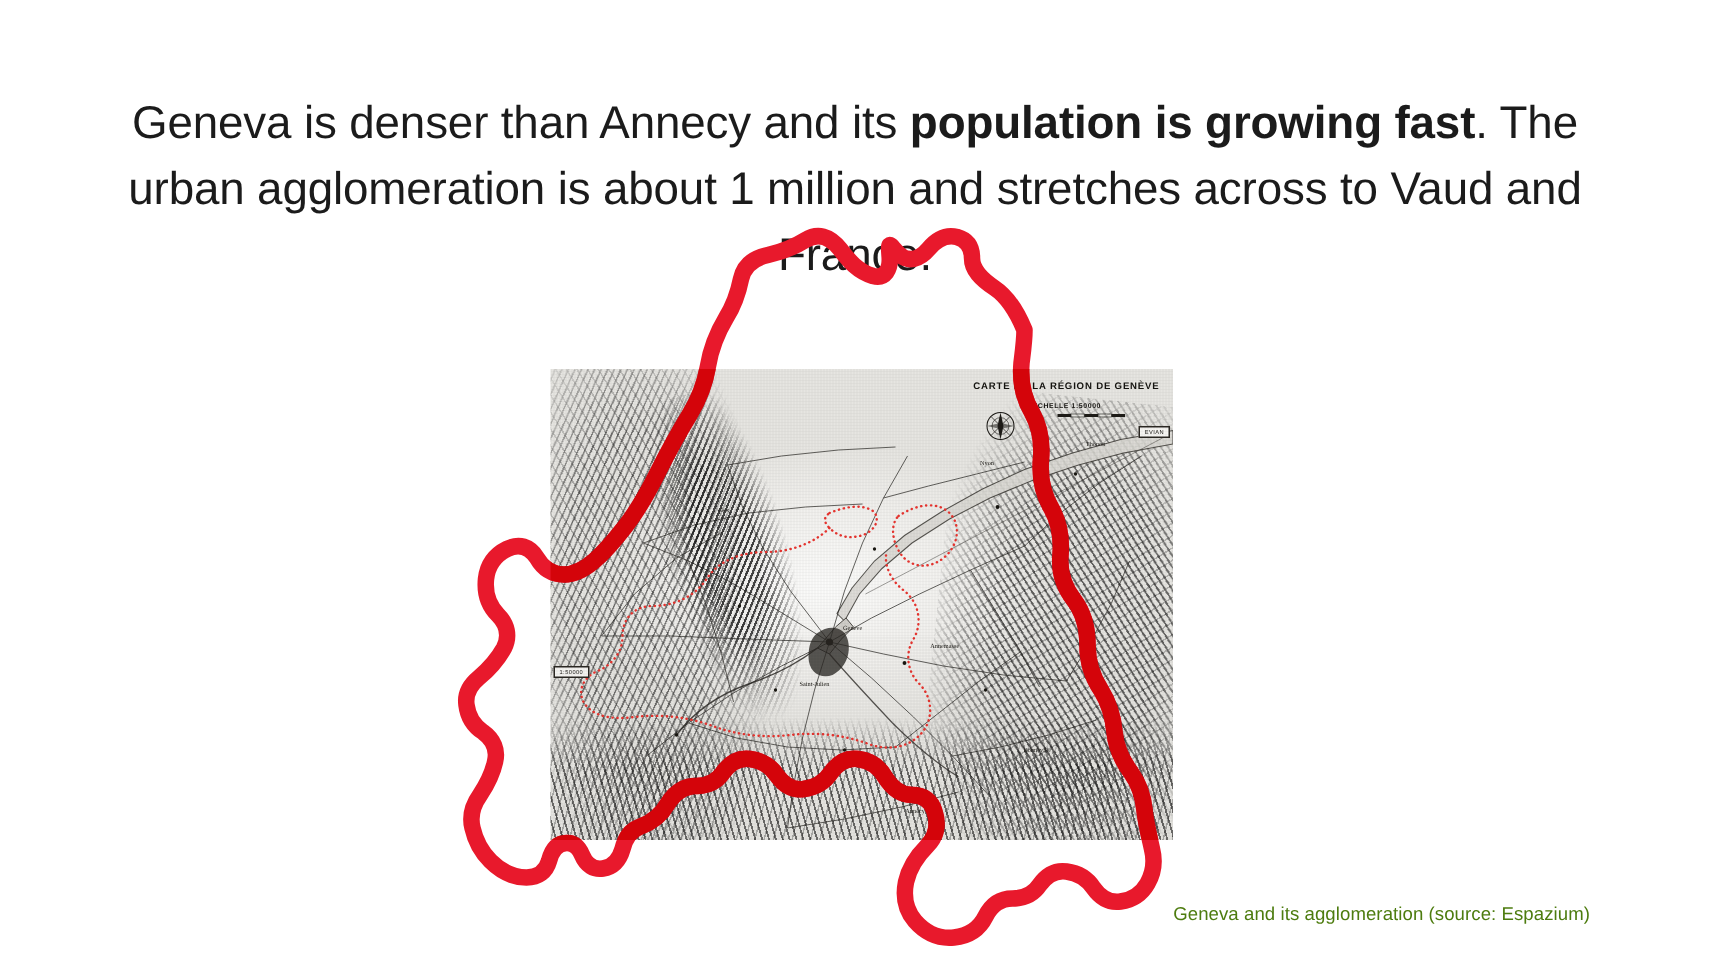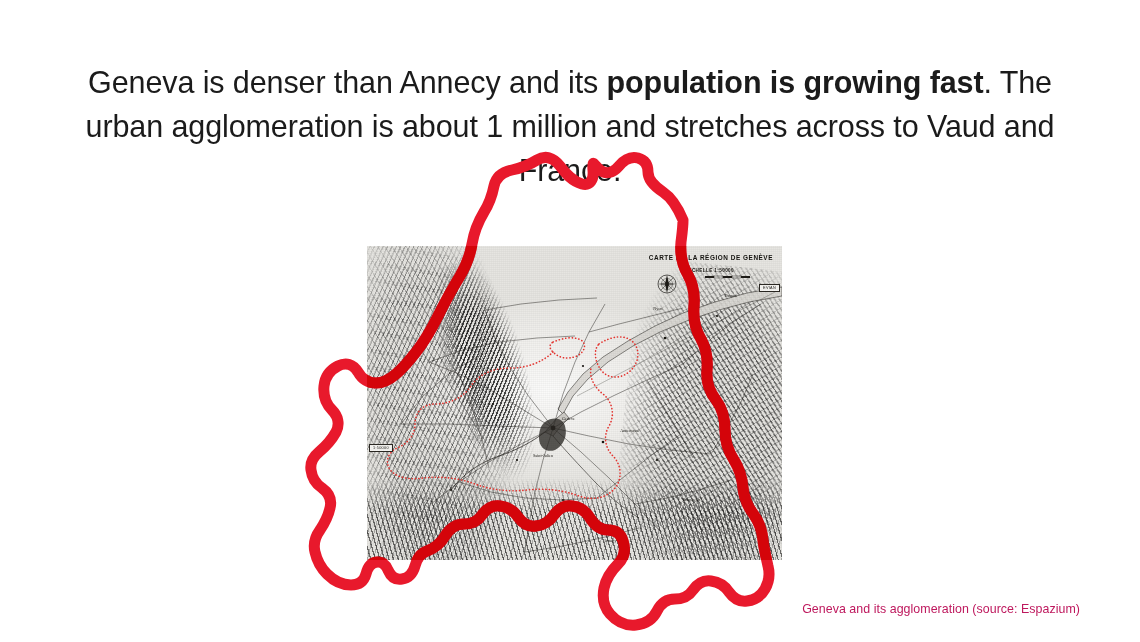--- a/index.html
+++ b/index.html
@@ -225,25 +225,25 @@
     position: absolute;
     left: -367px;
     top: -246px;
     width: 1140px;
     height: 642px;
   }
 
   
   #caption {
     position: absolute;
-    right: 60px;
+    right: 80px;
     bottom: 25px;
     font-size: 12.4px;
     line-height: 16px;
-    color: #be185d;
+    color: #4d7c0f;
     letter-spacing: 0.05px;
     text-align: right;
     white-space: nowrap;
   }
 </style>
 </head>
 <body>
 
 <div id="slide">
 

